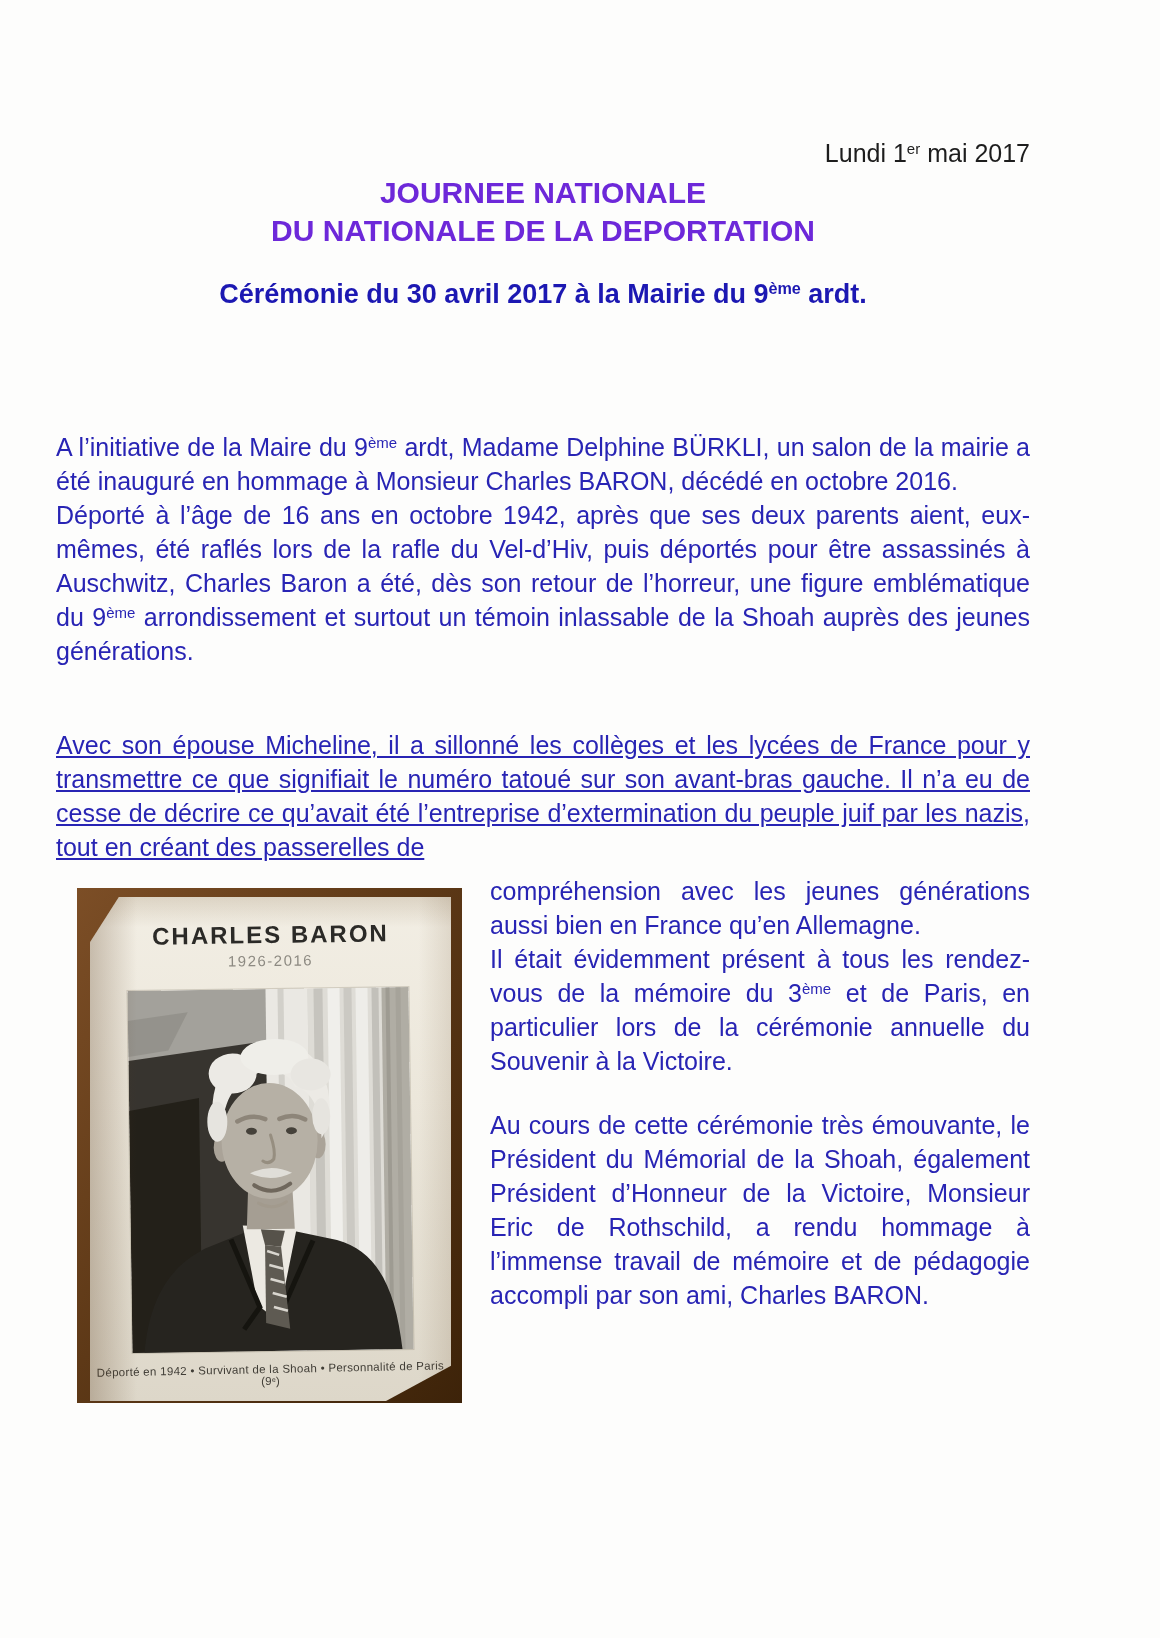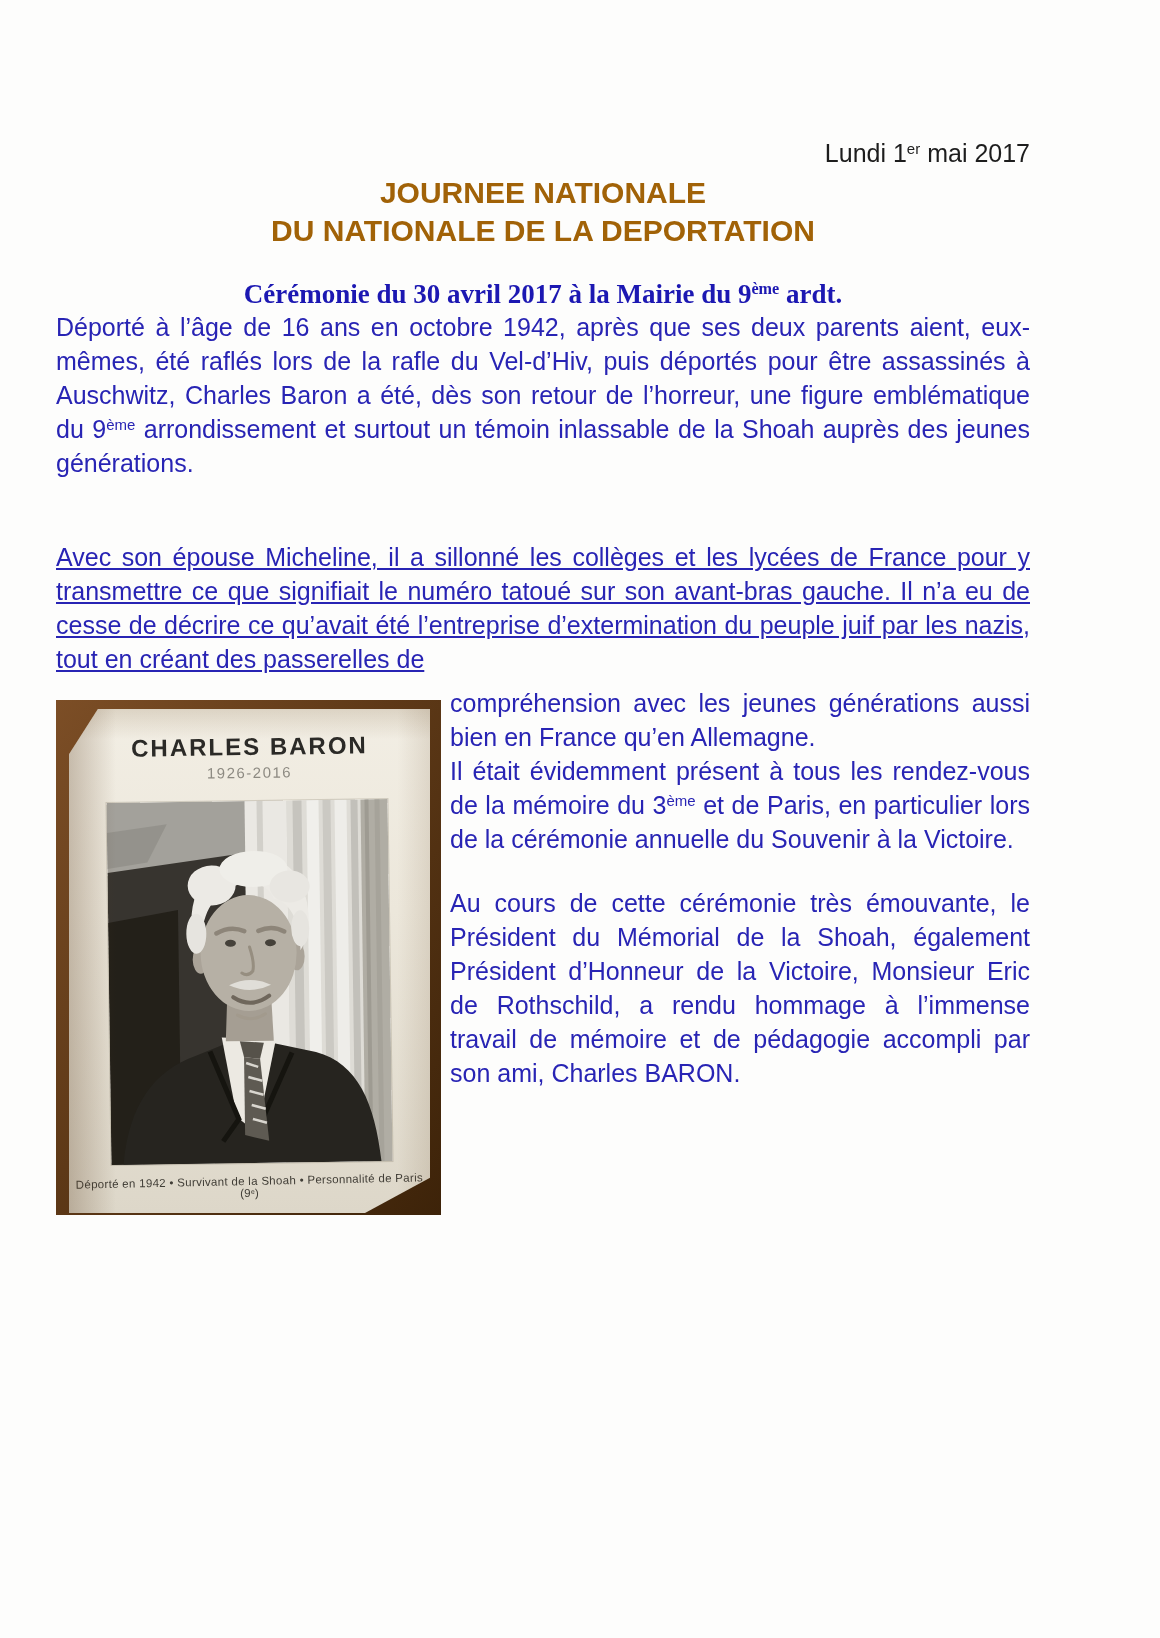--- a/index.html
+++ b/index.html
@@ -15,45 +15,45 @@
   .date-line {
     text-align:right;
     font-size:25px; line-height:30px;
     color:#1d1d1d;
   }
   .doc-title {
     margin:6px 0 0;
     text-align:center;
     font-size:30px; line-height:38px;
     font-weight:bold;
-    color:#a16207;
+    color:#6d28d9;
   }
   .doc-title .tline { display:block; }
   .doc-subtitle {
     margin:28px 0 0;
     text-align:center;
     font-size:27px; line-height:32px;
     font-weight:bold;
     color:#1c18b2;
-    font-family:Liberation Serif, serif;
   }
   .para {
     margin:0;
     font-size:25px; line-height:34px;
     text-align:justify;
     color:#2824b4;
   }
   .p1 { margin-top:120px; }
   .p2 { }
   .p3 { margin-top:60px;text-decoration:underline; }
   .wrap-row {
     margin-top:10px;
     display:flex;
-    gap:9px;
+    gap:28px;
     align-items:flex-start;
+    margin-left:21px;
   }
   .col { flex:1; min-width:0; }
   .p5 { margin-top:30px; }
 
   sup.sp {
     font-size:60%;
     vertical-align:baseline;
     position:relative; top:-0.55em;
     line-height:0;
   }
@@ -125,20 +125,21 @@
 
   <div class="date-line"><span>Lundi 1</span><sup class="sp">er</sup><span> mai 2017</span></div>
 
   <h1 class="doc-title">
     <span class="tline">JOURNEE NATIONALE</span>
     <span class="tline">DU NATIONALE DE LA DEPORTATION</span>
   </h1>
 
   <h2 class="doc-subtitle"><span>Cérémonie du 30 avril 2017 à la Mairie du 9</span><sup class="sp">ème</sup><span> ardt.</span></h2>
 
+  <p class="para p1"><span>A l’initiative de la Maire du 9</span><sup class="sp">ème</sup><span> ardt, Madame Delphine BÜRKLI, un salon de la mairie a été inauguré en hommage à Monsieur Charles BARON, décédé en octobre 2016.</span></p>
 
   <p class="para p2"><span>Déporté à l’âge de 16 ans en octobre 1942, après que ses deux parents aient, eux-mêmes, été raflés lors de la rafle du Vel-d’Hiv, puis déportés pour être assassinés à Auschwitz, Charles Baron a été, dès son retour de l’horreur, une figure emblématique du 9</span><sup class="sp">ème</sup><span> arrondissement et surtout un témoin inlassable de la Shoah auprès des jeunes générations.</span></p>
 
   <p class="para p3">Avec son épouse Micheline, il a sillonné les collèges et les lycées de France pour y transmettre ce que signifiait le numéro tatoué sur son avant-bras gauche. Il n’a eu de cesse de décrire ce qu’avait été l’entreprise d’extermination du peuple juif par les nazis, tout en créant des passerelles de</p>
 
   <div class="wrap-row">
 
     <div class="photo-box">
       <div class="booklet">
         <div class="booklet-title">CHARLES BARON</div>

